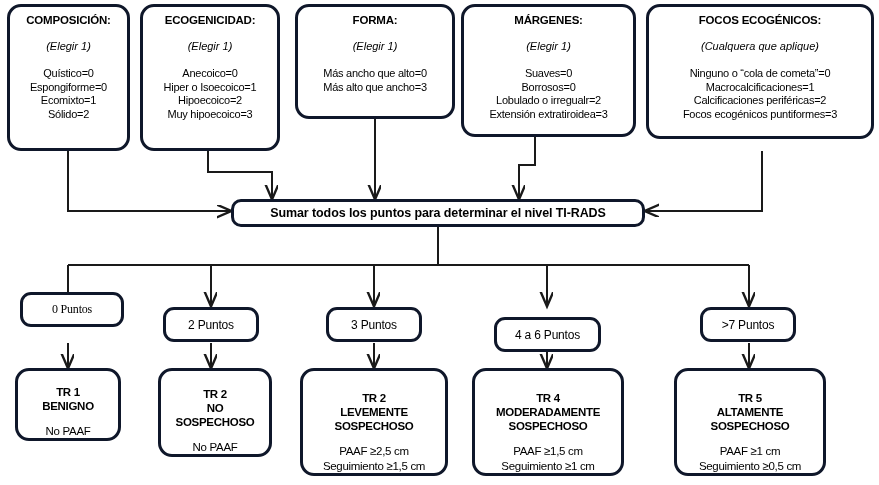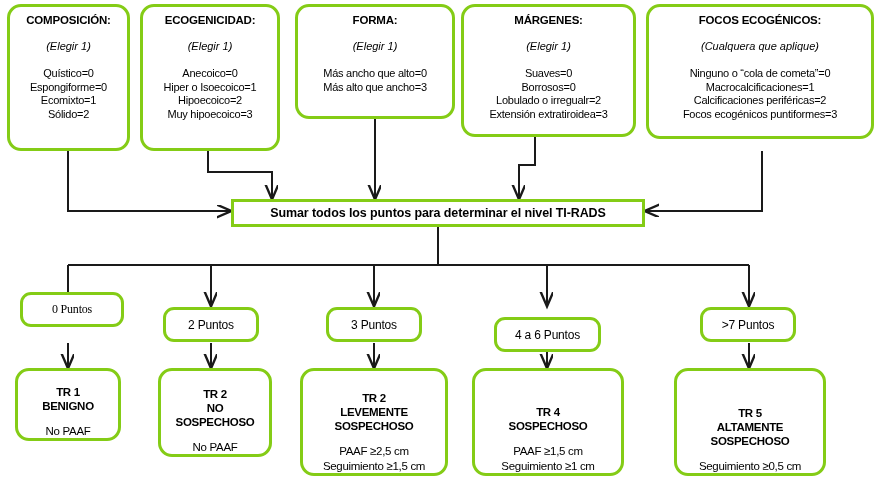--- a/index.html
+++ b/index.html
@@ -20,21 +20,21 @@
     background: #ffffff;
   }
   svg.connectors {
     position: absolute;
     left: 0; top: 0;
     width: 879px; height: 485px;
     pointer-events: none;
   }
   .node {
     position: absolute;
-    border: 3px solid #84cc16;
+    border: 3px solid #0f172a;
     border-radius: 14px;
     background: #ffffff;
     display: flex;
     flex-direction: column;
     align-items: center;
     text-align: center;
     z-index: 2;
   }
   .crit-box {
     padding-top: 6px;
@@ -193,21 +193,21 @@
     <div class="crit-title">FOCOS ECOGÉNICOS:</div>
     <div class="crit-sub">(Cualquera que aplique)</div>
     <div class="crit-list">
       <div class="crit-item">Ninguno o “cola de cometa”=0</div>
       <div class="crit-item">Macrocalcificaciones=1</div>
       <div class="crit-item">Calcificaciones periféricas=2</div>
       <div class="crit-item">Focos ecogénicos puntiformes=3</div>
     </div>
   </div>
 
-  <div class="node sum-box" style="left:231px; top:199px; width:414px; height:28px; border-radius:0;">
+  <div class="node sum-box" style="left:231px; top:199px; width:414px; height:28px; border-radius:10px;">
     <div class="sum-text">Sumar todos los puntos para determinar el nivel TI-RADS</div>
   </div>
 
   <div class="node pts-box" style="left:20px; top:292px; width:104px; height:35px;font-family:Liberation Serif, serif;">
     <div class="pts-text">0 Puntos</div>
   </div>
   <div class="node pts-box" style="left:163px; top:307px; width:96px; height:35px;">
     <div class="pts-text">2 Puntos</div>
   </div>
   <div class="node pts-box" style="left:326px; top:307px; width:96px; height:35px;">
@@ -242,29 +242,31 @@
     <div class="tr-head">LEVEMENTE</div>
     <div class="tr-head">SOSPECHOSO</div>
     <div class="tr-detail">
       <div class="tr-line">PAAF ≥2,5 cm</div>
       <div class="tr-line">Seguimiento ≥1,5 cm</div>
     </div>
   </div>
 
   <div class="node tr-box" style="left:472px; top:368px; width:152px; height:108px;">
     <div class="tr-head">TR 4</div>
+    <div class="tr-head">MODERADAMENTE</div>
     <div class="tr-head">SOSPECHOSO</div>
     <div class="tr-detail">
       <div class="tr-line">PAAF ≥1,5 cm</div>
       <div class="tr-line">Seguimiento ≥1 cm</div>
     </div>
   </div>
 
   <div class="node tr-box" style="left:674px; top:368px; width:152px; height:108px;">
     <div class="tr-head">TR 5</div>
     <div class="tr-head">ALTAMENTE</div>
     <div class="tr-head">SOSPECHOSO</div>
     <div class="tr-detail">
+      <div class="tr-line">PAAF ≥1 cm</div>
       <div class="tr-line">Seguimiento ≥0,5 cm</div>
     </div>
   </div>
 
 </div>
 
 </body></html>

